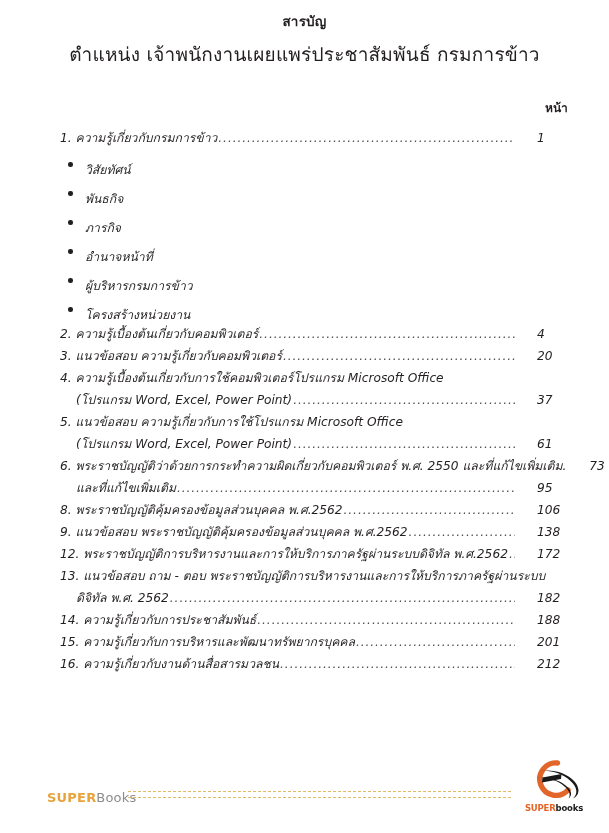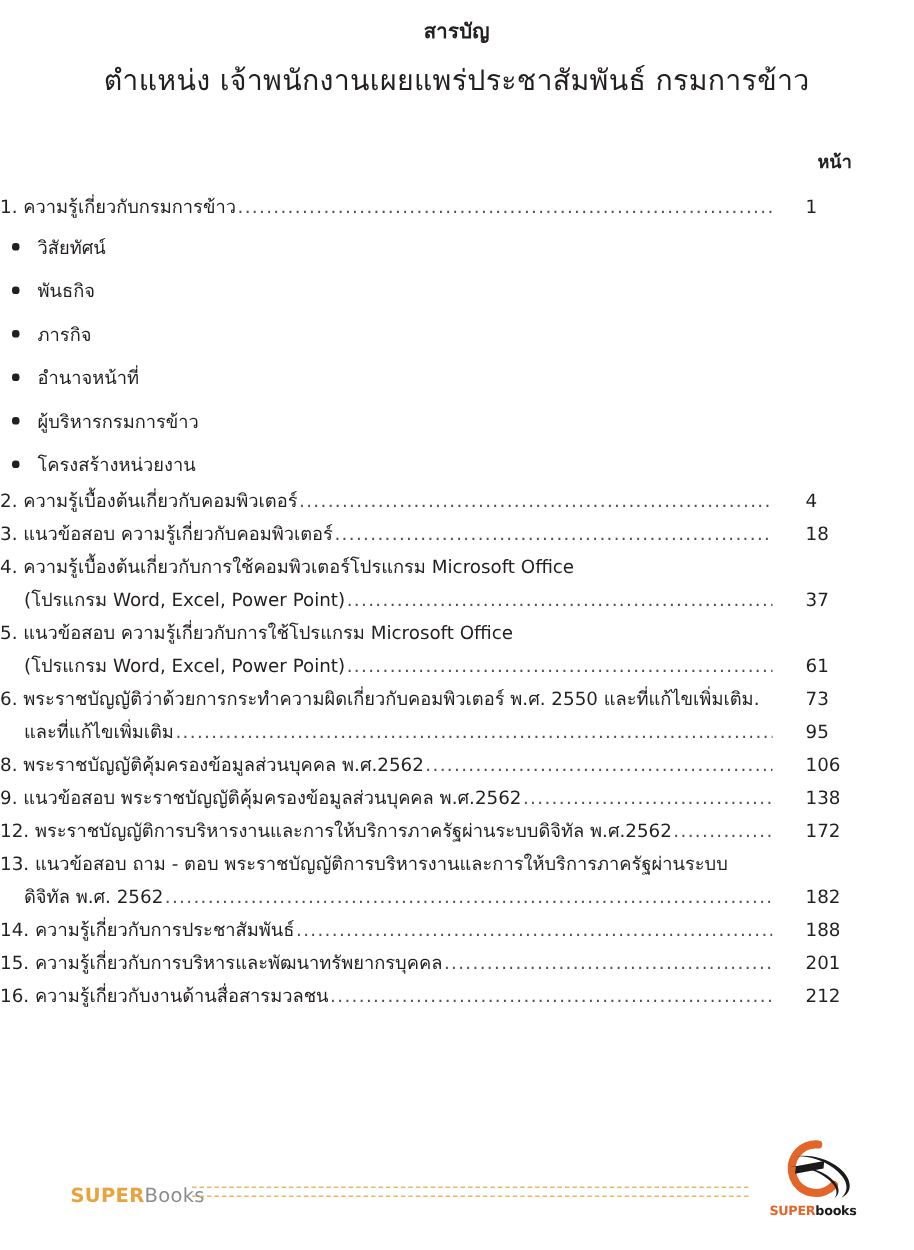--- a/index.html
+++ b/index.html
@@ -53,21 +53,23 @@
     left: 517px;
     top: 0;
     font-size: 12px;
     font-weight: bold;
     margin-left: 28px;
   }
 
   
   .toc {
     margin-top: 10px;
+    padding-left: 60px;
     padding-right: 0;
+    font-style: italic;
   }
 
   .toc-entry {
     position: relative;
   }
 
   
   .toc-line {
     position: relative;
     display: flex;
@@ -115,40 +117,40 @@
   
   .bullet-list {
     margin: 0;
     padding: 0;
     list-style: none;
   }
   .bullet-item {
     position: relative;
     height: 29px;
     display: flex;
-    align-items: center;
+    align-items: flex-end;
     padding-left: 25px;
     font-size: 12.2px;
   }
   .bullet-dot {
     position: absolute;
     left: 8px;
     top: 50%;
     width: 4.5px;
     height: 4.5px;
     margin-top: -2px;
     background: #231f20;
     border-radius: 50%;
   }
 
   
   .footer {
     position: absolute;
     left: 0;
-    right: 12px;
+    right: 0;
     bottom: 14px;
     height: 62px;
   }
   .footer-brand {
     position: absolute;
     left: 47px;
     bottom: 14px;
     font-size: 13px;
     font-weight: bold;
     letter-spacing: 0.2px;
@@ -241,21 +243,21 @@
         <div class="toc-line">
           <span class="toc-text">2. ความรู้เบื้องต้นเกี่ยวกับคอมพิวเตอร์</span>
           <span class="leaders"></span>
           <span class="toc-page">4</span>
         </div>
       </div>
       <div class="toc-entry">
         <div class="toc-line">
           <span class="toc-text">3. แนวข้อสอบ ความรู้เกี่ยวกับคอมพิวเตอร์</span>
           <span class="leaders"></span>
-          <span class="toc-page">18</span>
+          <span class="toc-page">20</span>
         </div>
       </div>
       <div class="toc-entry">
         <div class="toc-line">
           <span class="toc-text">4. ความรู้เบื้องต้นเกี่ยวกับการใช้คอมพิวเตอร์โปรแกรม Microsoft Office</span>
           <span class="leaders none"></span>
           <span class="toc-page empty"></span>
         </div>
         <div class="toc-line cont">
           <span class="toc-text">(โปรแกรม Word, Excel, Power Point)</span>

